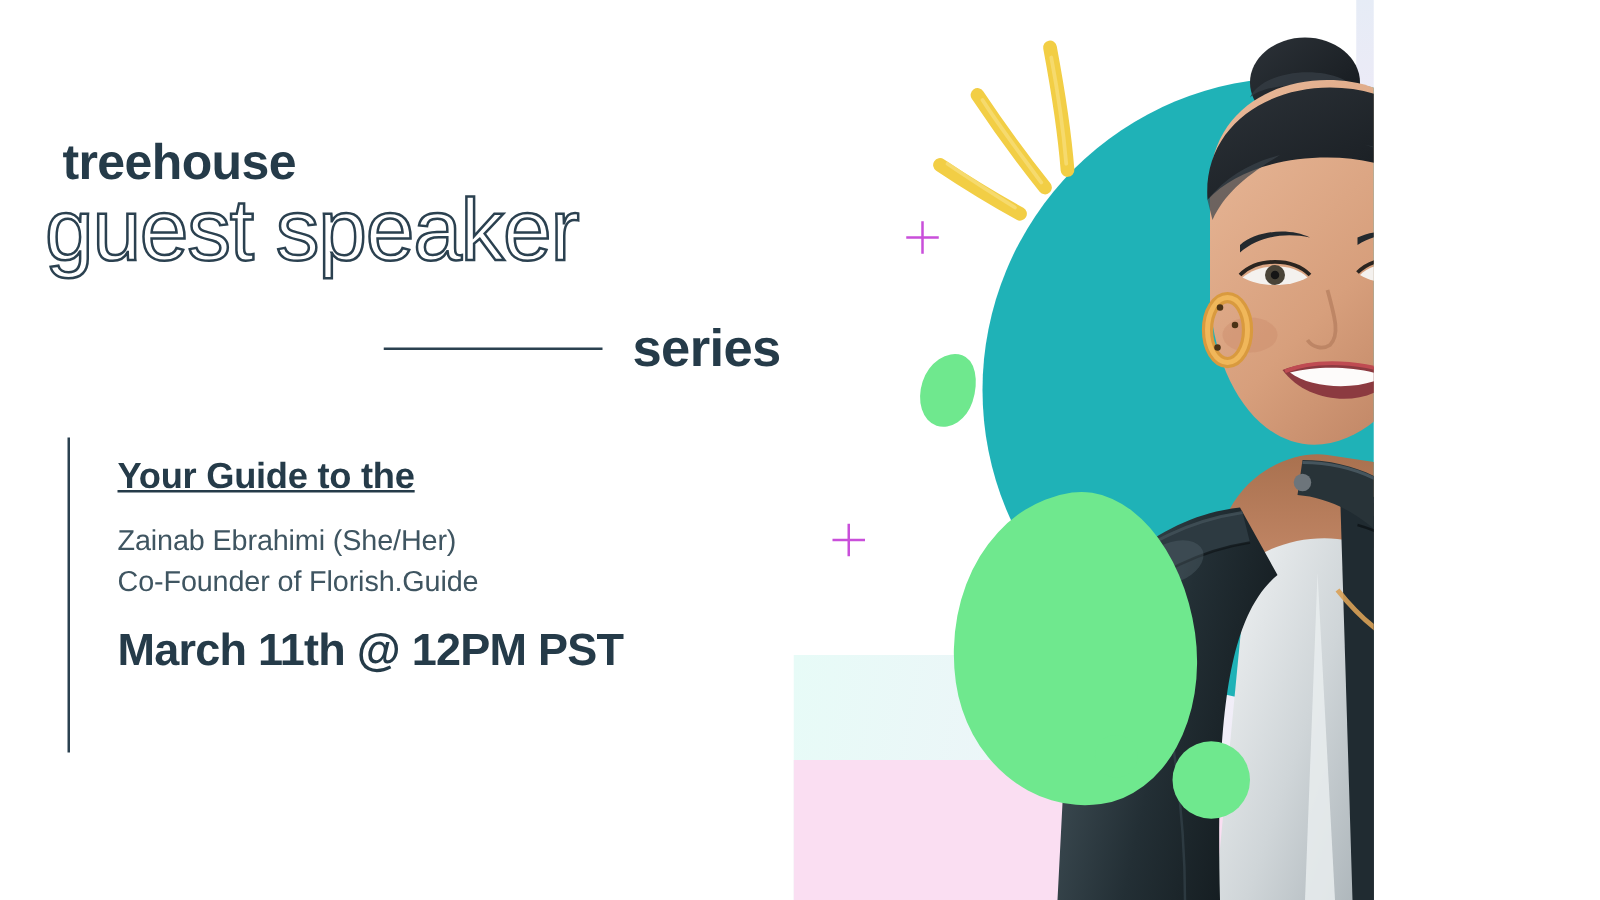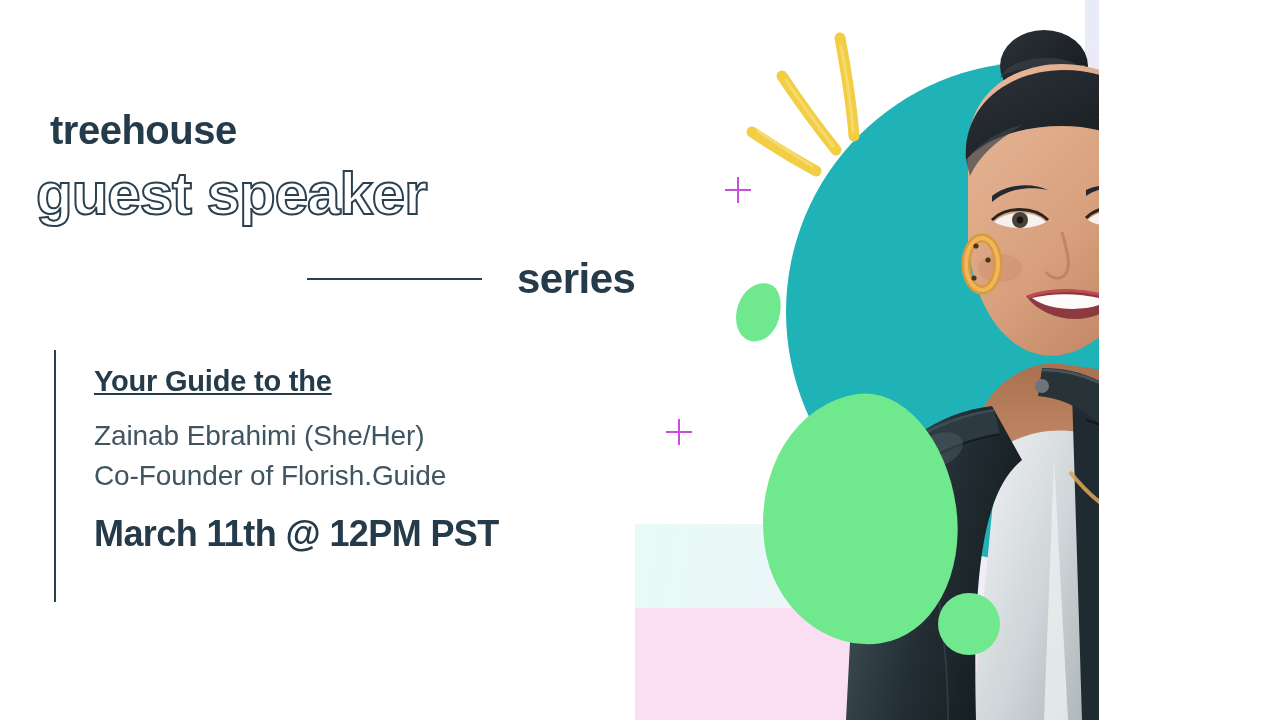--- a/index.html
+++ b/index.html
@@ -82,50 +82,50 @@
   .plus-1 { left:725px; top:177px; width:26px; height:26px; }
   .plus-2 { left:666px; top:419px; width:26px; height:26px; }
 
   
   .brand {
     position:absolute; left:50px; top:108px;
     font-size:40px; font-weight:700; letter-spacing:-0.5px;
     color:#253b49;
   }
   .hero-outline {
-    position:absolute; left:36px; top:162px;
-    font-size:60px; font-weight:700; letter-spacing:-1px;
+    position:absolute; left:36px; top:148px;
+    font-size:70px; font-weight:400; letter-spacing:-1px;
     color:transparent;
     -webkit-text-stroke:2px #2b4150;
     line-height:1.05;
     white-space:nowrap;
   }
   .series-row {
     position:absolute; left:307px; top:255px;
-    display:flex; align-items:center; gap:35px;
+    display:flex; align-items:center; gap:24px;
   }
   .series-rule { width:175px; height:2px; background:#2b4150; }
   .series-word {
     font-size:42px; font-weight:700; letter-spacing:-0.5px; color:#253b49;
   }
 
   .info-block {
     position:absolute; left:54px; top:350px;
     width:560px; height:252px;
     border-left:2px solid #2b4150;
     padding-left:38px;
   }
   .info-title {
     font-size:29px; font-weight:700; line-height:1.32;
     color:#253b49; letter-spacing:-0.2px;
     margin-top:12px;
     text-decoration:underline;
   }
   .info-sub {
-    font-size:28px; font-weight:400; line-height:1.42;
+    font-size:23px; font-weight:400; line-height:1.42;
     color:#3f5561; letter-spacing:-0.1px;
     margin-top:16px;
   }
   .info-date {
     font-size:36px; font-weight:700; line-height:1.1;
     color:#253b49; letter-spacing:-0.6px;
     margin-top:18px;
   }
   .nowrap { white-space:nowrap; }
 </style>

